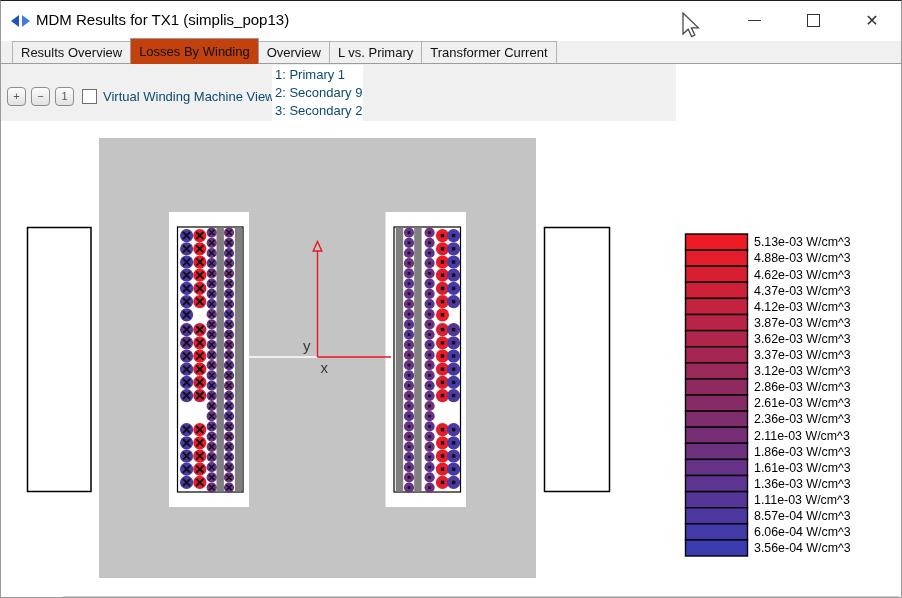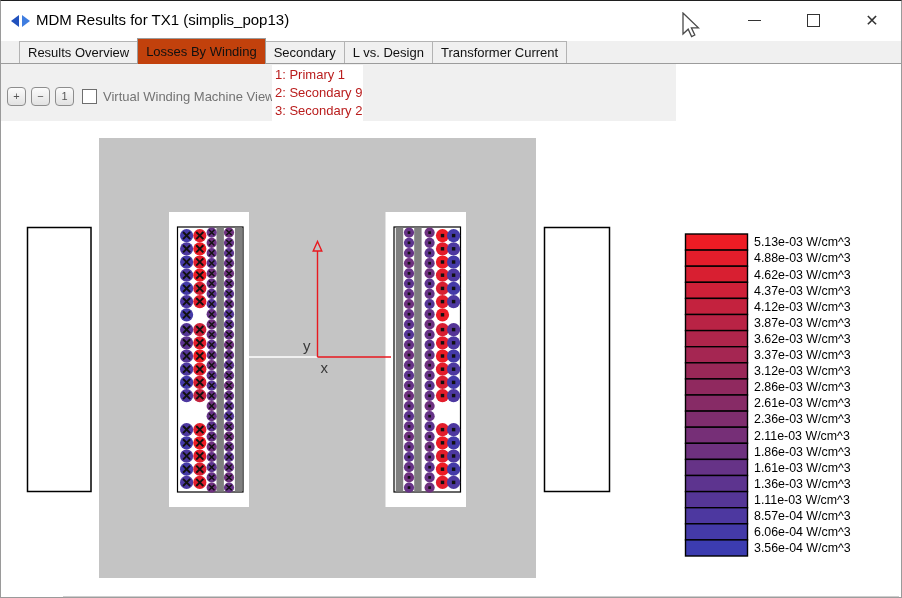--- a/index.html
+++ b/index.html
@@ -12,33 +12,33 @@
   .title { position:absolute; left:35px; top:10px; font-size:15px; color:#000; white-space:nowrap; }
   .wbtn { position:absolute; top:6px; width:26px; height:26px; display:flex; align-items:center; justify-content:center; color:#333; cursor:default; }
   .wbtn.min { left:740px; font-size:14px; }
   .wbtn.close { left:858px; font-size:16px; }
   .maxbox { width:13px; height:13px; border:1.4px solid #333; display:inline-block; }
   .minbar { width:13px; height:0; border-top:1.6px solid #333; display:inline-block; }
   .cursor { position:absolute; left:681px; top:11px; pointer-events:none; z-index:50; }
   
   .tabstrip { position:absolute; left:0; top:40px; width:100%; height:23px; background:#f0f0f0;
               border-bottom:1px solid #9c9c9c; overflow:visible; }
-  #tabs { display:flex; align-items:flex-end; height:100%; padding-left:18px; }
+  #tabs { display:flex; align-items:flex-end; height:100%; padding-left:11px; }
   .tab { height:22px; line-height:21px; padding:0 8px; font-size:13px; color:#111;
          background:#f0f0f0; border:1px solid #b3b3b3; border-bottom:none; margin-right:-1px; white-space:nowrap; }
   .tab.active { height:26px; line-height:25px; background:#c2410c; border:1px solid #9c9c9c; border-bottom:none;
                 position:relative; top:1px; z-index:5; }
   
   .toolbar { position:absolute; left:0; top:63px; width:675px; height:57px; background:#f0f0f0; }
   .zbtn { position:absolute; top:23px; width:19px; height:19px; border:1px solid #8d8d8d; border-radius:4px;
           background:linear-gradient(#fbfbfb,#e2e2e2); font-size:11px; color:#555; text-align:center; line-height:16px; }
   .vwm-box { position:absolute; left:81px; top:25px; width:15px; height:15px; border:1.5px solid #6e6e6e; background:#fff; appearance:none; }
-  .vwm-label { position:absolute; left:102px; top:25px; font-size:13px; color:#737373; white-space:nowrap; }
+  .vwm-label { position:absolute; left:102px; top:25px; font-size:13px; color:#0c4a6e; white-space:nowrap; }
   .wlist { position:absolute; left:271px; top:1px; width:91px; height:56px; background:#fff; padding:1px 0 0 3px; }
-  .wlist-item { font-size:13px; color:#b91c1c; height:18px; line-height:18px; white-space:nowrap; }
+  .wlist-item { font-size:13px; color:#0c4a6e; height:18px; line-height:18px; white-space:nowrap; }
   
   #canvas { position:absolute; left:0; top:120px; }
 </style>
 </head>
 <body>
 
 <div class="win">
 
   <div class="titlebar">
     <svg class="appicon" width="24" height="16">
@@ -58,22 +58,22 @@
   </div>
 
   <svg class="cursor" width="20" height="27">
     <path d="M1,1 L1,22 L6.2,17.2 L9.6,24.6 L12.8,23 L9.4,15.8 L16.4,15.8 Z" fill="#ffffff" stroke="#4a4a4a" stroke-width="1.3"></path>
   </svg>
 
   <div class="tabstrip">
     <div id="tabs">
         <div class="tab">Results Overview</div>
         <div class="tab active">Losses By Winding</div>
-        <div class="tab">Secondary</div>
-        <div class="tab">L vs. Design</div>
+        <div class="tab">Overview</div>
+        <div class="tab">L vs. Primary</div>
         <div class="tab">Transformer Current</div>
       </div>
   </div>
 
   <div class="toolbar">
     <div class="zbtn" style="left:6px;">+</div>
     <div class="zbtn" style="left:30px;">−</div>
     <div class="zbtn" style="left:54px;">1</div>
     <input type="checkbox" class="vwm-box" id="vwm" style="">
     <label class="vwm-label" for="vwm">Virtual Winding Machine View</label>

